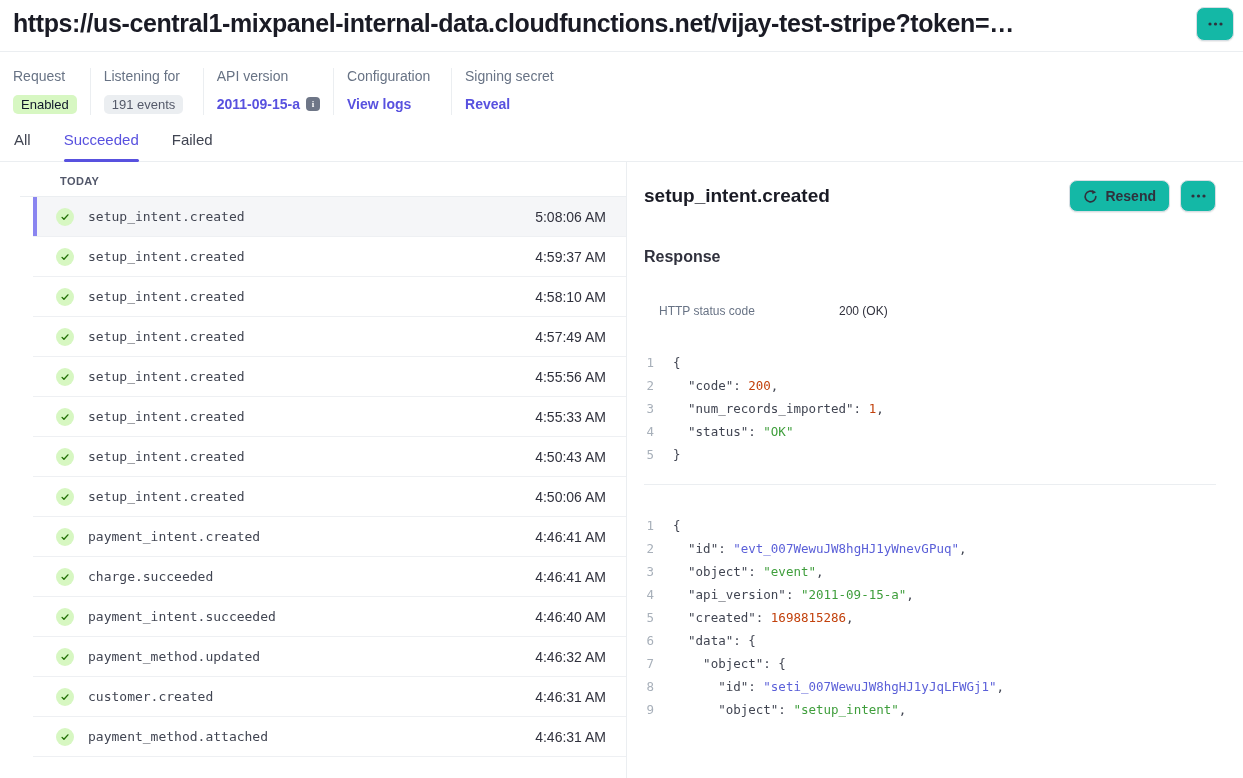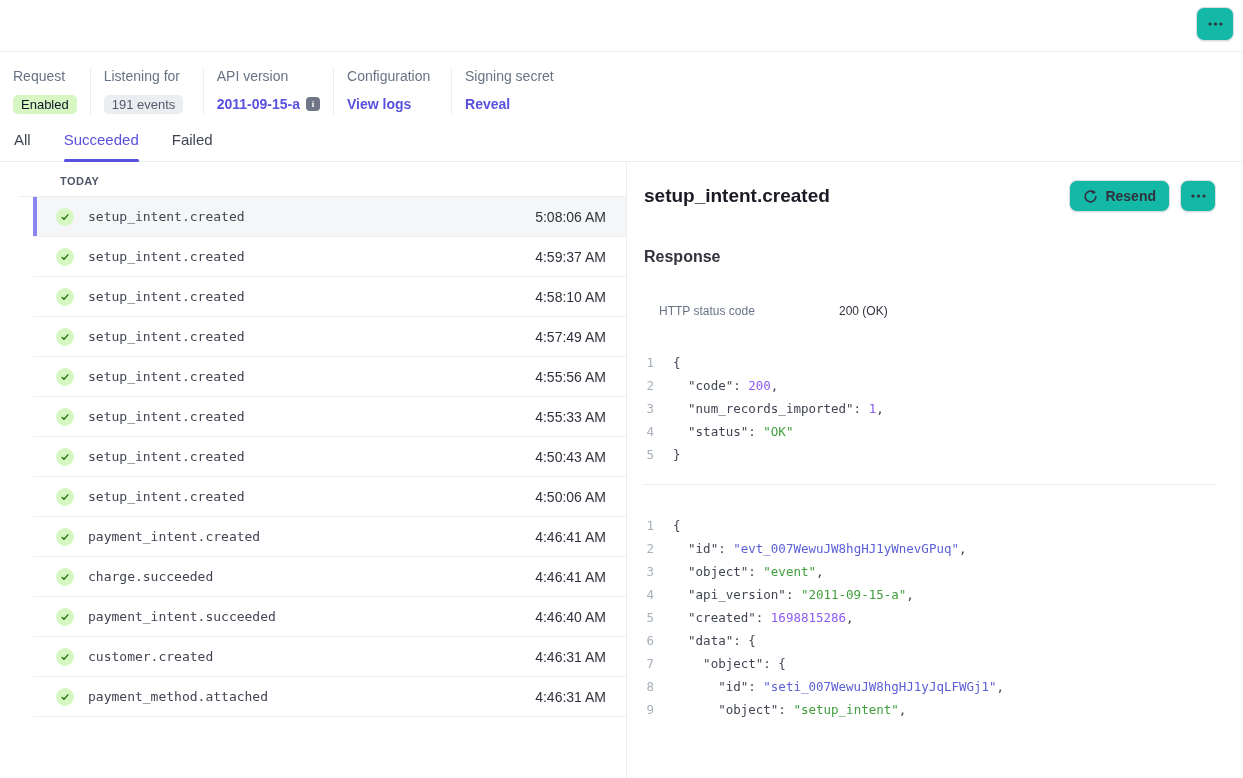--- a/index.html
+++ b/index.html
@@ -71,30 +71,31 @@
   .response-heading { margin-top: 36px; }
   .kv-row { margin-top: 38px; padding-left: 15px; display: flex; font-size: 12px; }
   .kv-label { width: 180px; color: #687385; }
   .kv-value { color: #30313d; }
   .code-block { font-family: "DejaVu Sans Mono", monospace; font-size: 12.5px; }
   .response-code { margin-top: 33px; }
   .request-code { margin-top: 29px; }
   .code-line { height: 23px; display: flex; align-items: center; }
   .ln { width: 10px; flex-shrink: 0; text-align: right; color: #a8b0ba; }
   .code-text { margin-left: 19px; white-space: pre; color: #414552; }
-  .seg-n { color: #8b5cf6; margin-top: 43px; }
+  .seg-n { color: #c2410c; margin-top: 43px; }
   .seg-s { color: #3f9e3c; }
   .seg-i { color: #5a5fd8; }
   .section-divider { border-top: 1px solid #ebeef1; margin-top: 18px; }
   .request-heading { margin-top: 20px; }
 </style>
 </head>
 <body>
 
 <div class="page-header">
+  <div class="page-title">https://us-central1-mixpanel-internal-data.cloudfunctions.net/vijay-test-stripe?token=…</div>
   <button class="icon-btn header-more" aria-label="More">
     <svg width="15" height="4" viewBox="0 0 15 4" fill="#30313d">
         <circle cx="2" cy="2" r="1.6"></circle>
         <circle cx="7.5" cy="2" r="1.6"></circle>
         <circle cx="13" cy="2" r="1.6"></circle>
       </svg>
   </button>
 </div>
 
 <div class="status-bar" id="status-bar">
@@ -268,20 +269,30 @@
 
     <span class="check-icon">
       <svg width="10" height="10" viewBox="0 0 16 16">
               <path d="M3.3 8.6l3 3 6.4-7" fill="none" stroke="#217005" stroke-width="2.2" stroke-linecap="round" stroke-linejoin="round"></path>
             </svg>
     </span>
     <span class="event-name">payment_intent.succeeded</span>
     <span class="event-time">4:46:40 AM</span>
   </div>
 
+  <div class="event-row">
+
+    <span class="check-icon">
+      <svg width="10" height="10" viewBox="0 0 16 16">
+              <path d="M3.3 8.6l3 3 6.4-7" fill="none" stroke="#217005" stroke-width="2.2" stroke-linecap="round" stroke-linejoin="round"></path>
+            </svg>
+    </span>
+    <span class="event-name">payment_method.updated</span>
+    <span class="event-time">4:46:32 AM</span>
+  </div>
 
   <div class="event-row">
 
     <span class="check-icon">
       <svg width="10" height="10" viewBox="0 0 16 16">
               <path d="M3.3 8.6l3 3 6.4-7" fill="none" stroke="#217005" stroke-width="2.2" stroke-linecap="round" stroke-linejoin="round"></path>
             </svg>
     </span>
     <span class="event-name">customer.created</span>
     <span class="event-time">4:46:31 AM</span>

